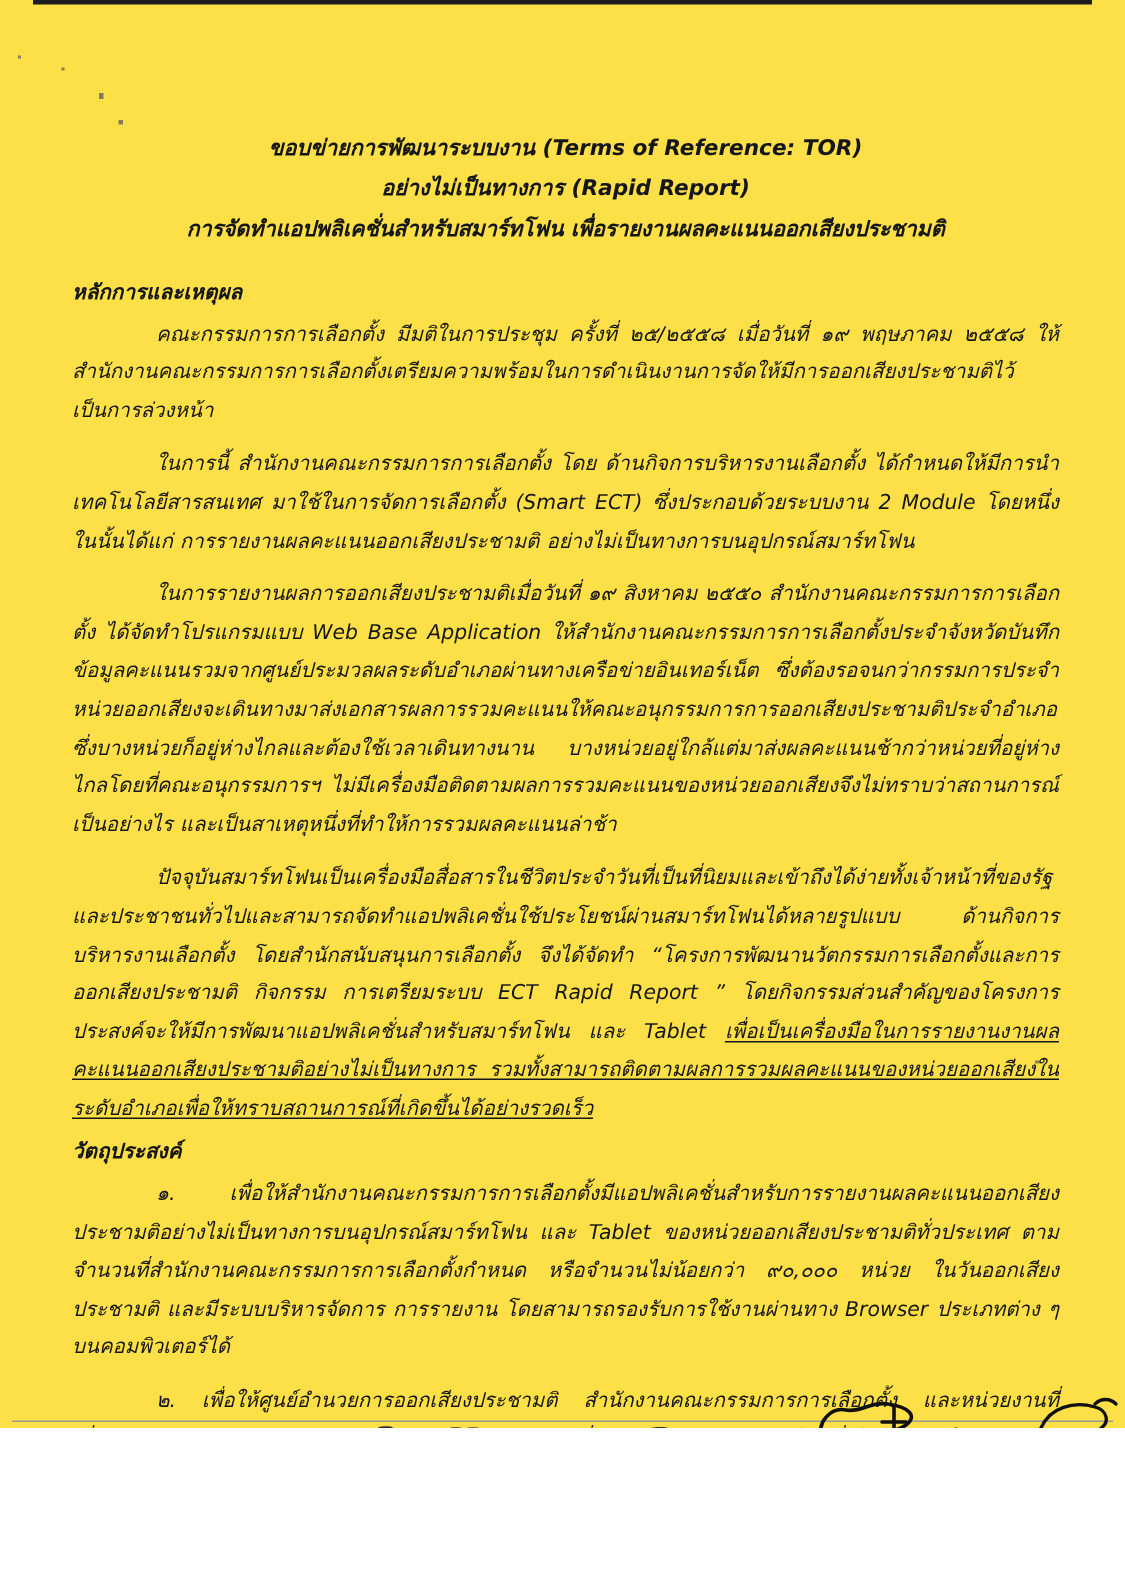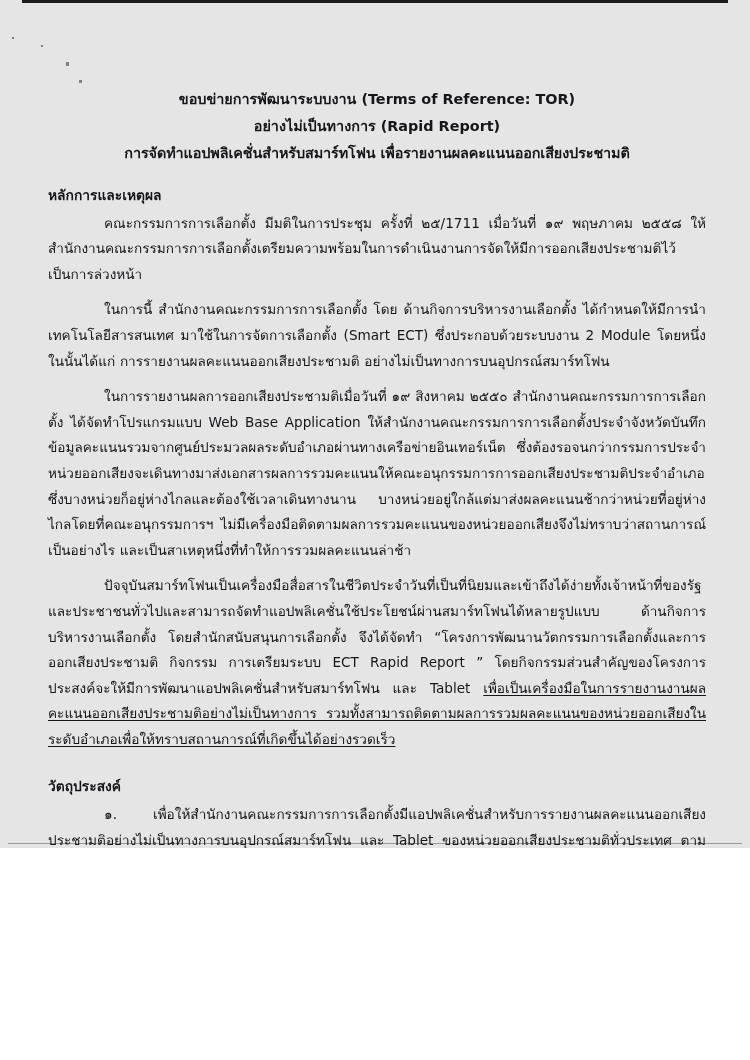--- a/index.html
+++ b/index.html
@@ -6,24 +6,25 @@
     margin: 0;
     padding: 0;
     background: #ffffff;
   }
   body {
     font-family: "DejaVu Sans", "Liberation Sans", sans-serif;
   }
   .page {
     position: relative;
     width: 750px;
-    height: 848px;
-    background: #e5e5e5;
+    height: 952px;
+    background: #fde047;
     overflow: hidden;
     box-sizing: border-box;
+    font-style: italic;
   }
   
   .scan-strip-top {
     position: absolute;
     left: 22px;
     top: 0px;
     width: 706px;
     height: 3px;
     background: #1c1c1c;
   }
@@ -132,27 +133,27 @@
   <div class="doc">
 
     <div class="title-block">
       <div class="title-line">ขอบข่ายการพัฒนาระบบงาน  (Terms of Reference: TOR)</div>
       <div class="title-line">อย่างไม่เป็นทางการ (Rapid Report)</div>
       <div class="title-line l2">การจัดทำแอปพลิเคชั่นสำหรับสมาร์ทโฟน เพื่อรายงานผลคะแนนออกเสียงประชามติ</div>
     </div>
 
     <div class="heading">หลักการและเหตุผล</div>
 
-    <p class="para">คณะกรรมการการเลือกตั้ง มีมติในการประชุม ครั้งที่ ๒๕/1711 เมื่อวันที่ ๑๙ พฤษภาคม ๒๕๕๘ ให้สำนักงานคณะกรรมการการเลือกตั้งเตรียมความพร้อมในการดำเนินงานการจัดให้มีการออกเสียงประชามติไว้เป็นการล่วงหน้า</p>
+    <p class="para">คณะกรรมการการเลือกตั้ง มีมติในการประชุม ครั้งที่ ๒๕/๒๕๕๘ เมื่อวันที่ ๑๙ พฤษภาคม ๒๕๕๘ ให้สำนักงานคณะกรรมการการเลือกตั้งเตรียมความพร้อมในการดำเนินงานการจัดให้มีการออกเสียงประชามติไว้เป็นการล่วงหน้า</p>
     <p class="para">ในการนี้ สำนักงานคณะกรรมการการเลือกตั้ง โดย ด้านกิจการบริหารงานเลือกตั้ง ได้กำหนดให้มีการนำเทคโนโลยีสารสนเทศ มาใช้ในการจัดการเลือกตั้ง (Smart  ECT)  ซึ่งประกอบด้วยระบบงาน 2 Module  โดยหนึ่งในนั้นได้แก่ การรายงานผลคะแนนออกเสียงประชามติ อย่างไม่เป็นทางการบนอุปกรณ์สมาร์ทโฟน</p>
     <p class="para">ในการรายงานผลการออกเสียงประชามติเมื่อวันที่ ๑๙ สิงหาคม ๒๕๕๐   สำนักงานคณะกรรมการการเลือกตั้ง ได้จัดทำโปรแกรมแบบ Web Base Application ให้สำนักงานคณะกรรมการการเลือกตั้งประจำจังหวัดบันทึกข้อมูลคะแนนรวมจากศูนย์ประมวลผลระดับอำเภอผ่านทางเครือข่ายอินเทอร์เน็ต ซึ่งต้องรอจนกว่ากรรมการประจำหน่วยออกเสียงจะเดินทางมาส่งเอกสารผลการรวมคะแนนให้คณะอนุกรรมการการออกเสียงประชามติประจำอำเภอซึ่งบางหน่วยก็อยู่ห่างไกลและต้องใช้เวลาเดินทางนาน บางหน่วยอยู่ใกล้แต่มาส่งผลคะแนนช้ากว่าหน่วยที่อยู่ห่างไกลโดยที่คณะอนุกรรมการฯ ไม่มีเครื่องมือติดตามผลการรวมคะแนนของหน่วยออกเสียงจึงไม่ทราบว่าสถานการณ์เป็นอย่างไร และเป็นสาเหตุหนึ่งที่ทำให้การรวมผลคะแนนล่าช้า</p>
 
     <p class="para"><span>ปัจจุบันสมาร์ทโฟนเป็นเครื่องมือสื่อสารในชีวิตประจำวันที่เป็นที่นิยมและเข้าถึงได้ง่ายทั้งเจ้าหน้าที่ของรัฐและประชาชนทั่วไปและสามารถจัดทำแอปพลิเคชั่นใช้ประโยชน์ผ่านสมาร์ทโฟนได้หลายรูปแบบ ด้านกิจการบริหารงานเลือกตั้ง โดยสำนักสนับสนุนการเลือกตั้ง จึงได้จัดทำ “โครงการพัฒนานวัตกรรมการเลือกตั้งและการออกเสียงประชามติ กิจกรรม การเตรียมระบบ ECT  Rapid  Report  ” โดยกิจกรรมส่วนสำคัญของโครงการ ประสงค์จะให้มีการพัฒนาแอปพลิเคชั่นสำหรับสมาร์ทโฟน และ Tablet </span><span class="u">เพื่อเป็นเครื่องมือในการรายงานงานผลคะแนนออกเสียงประชามติอย่างไม่เป็นทางการ รวมทั้งสามารถติดตามผลการรวมผลคะแนนของหน่วยออกเสียงในระดับอำเภอเพื่อให้ทราบสถานการณ์ที่เกิดขึ้นได้อย่างรวดเร็ว</span></p>
 
-    <div class="heading" style="margin-top:22px;">วัตถุประสงค์</div>
+    <div class="heading" style="margin-top:4px;">วัตถุประสงค์</div>
 
     <p class="para obj-item">๑. เพื่อให้สำนักงานคณะกรรมการการเลือกตั้งมีแอปพลิเคชั่นสำหรับการรายงานผลคะแนนออกเสียงประชามติอย่างไม่เป็นทางการบนอุปกรณ์สมาร์ทโฟน และ Tablet ของหน่วยออกเสียงประชามติทั่วประเทศ ตามจำนวนที่สำนักงานคณะกรรมการการเลือกตั้งกำหนด หรือจำนวนไม่น้อยกว่า ๙๐,๐๐๐ หน่วย ในวันออกเสียงประชามติ และมีระบบบริหารจัดการ การรายงาน โดยสามารถรองรับการใช้งานผ่านทาง Browser ประเภทต่าง ๆ บนคอมพิวเตอร์ได้</p>
     <p class="para obj-item">๒. เพื่อให้ศูนย์อำนวยการออกเสียงประชามติ สำนักงานคณะกรรมการการเลือกตั้ง และหน่วยงานที่เกี่ยวข้องทราบผลและเผยแพร่ผลการออกเสียงประชามติต่อสื่อมวลชนและประชาชนโดยทั่วไปได้รวดเร็ว</p>
 
   </div>
 
   <div class="sig" style="left:460px;top:960px;">
     <svg width="90" height="70" viewBox="0 0 90 70" aria-hidden="true">
       <g fill="none" stroke="#101010" stroke-width="2.2" stroke-linecap="round" stroke-linejoin="round">
         <path d="M6 44 C12 22, 20 14, 24 22 C27 30, 22 44, 18 48 C24 42, 32 26, 36 30 C39 34, 34 46, 32 50 C38 42, 46 30, 50 34"></path>

